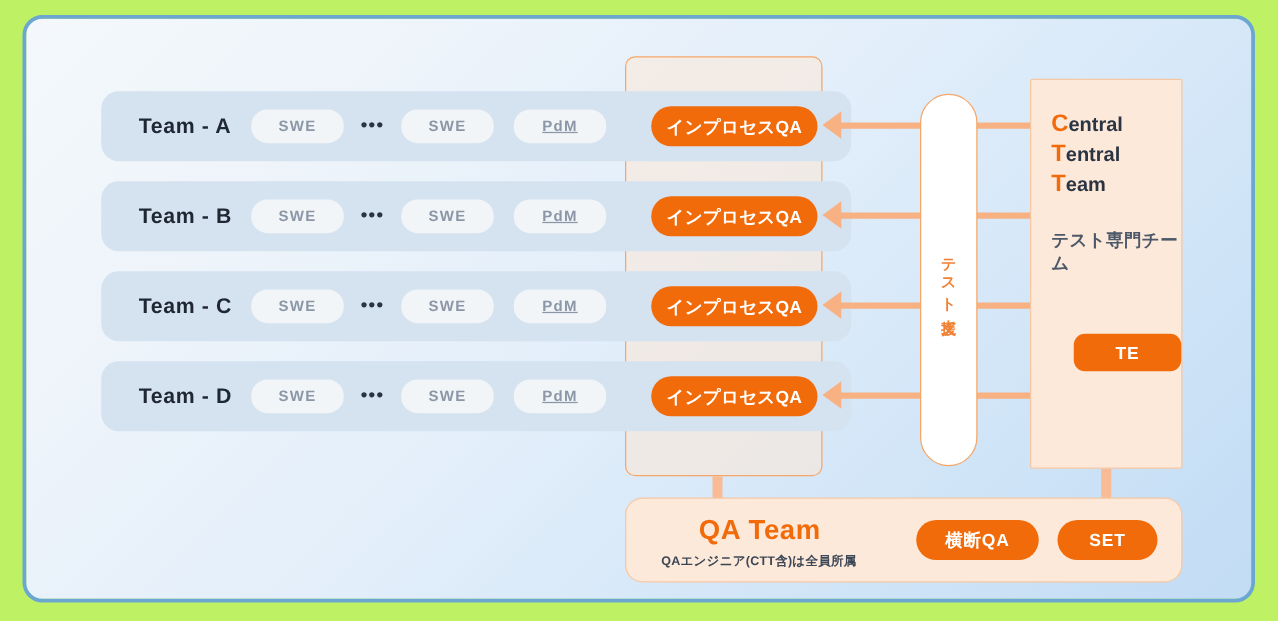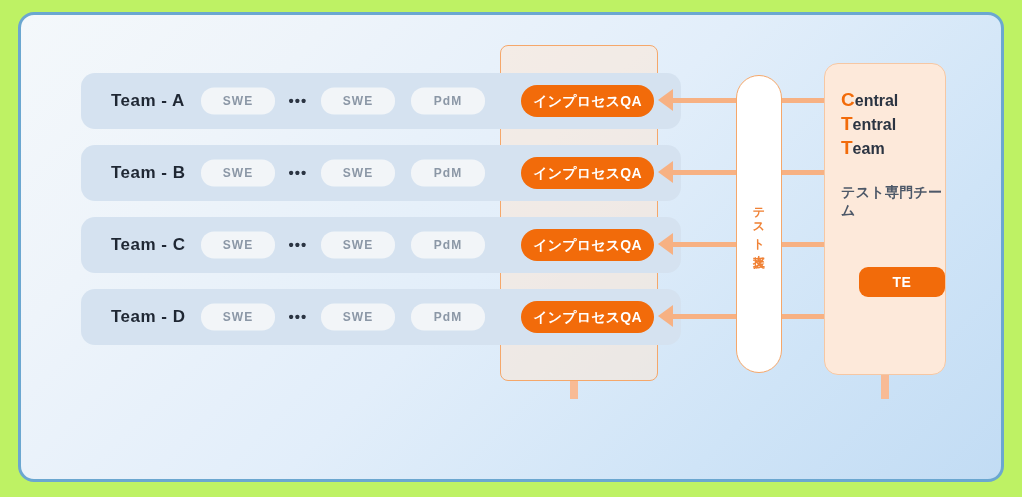--- a/index.html
+++ b/index.html
@@ -68,21 +68,21 @@
     text-align: center;
     background: #f2f5f8;
     border-radius: 13px;
     font-size: 12px;
     font-weight: bold;
     color: #8b97a6;
     letter-spacing: 1px;
   }
   .role-swe1 { left: 120px; width: 74px; }
   .role-swe2 { left: 240px; width: 74px; }
-  .role-pdm  { left: 330px; width: 74px; }
+  .role-pdm  { left: 330px; width: 74px; text-decoration: underline; }
   .ellipsis {
     position: absolute;
     left: 200px;
     width: 34px;
     top: 50%;
     transform: translateY(-50%);
     text-align: center;
     font-size: 15px;
     font-weight: bold;
     color: #2b3442;
@@ -170,21 +170,21 @@
 
   
   .ctt-panel {
     position: absolute;
     left: 803px;
     top: 48px;
     width: 122px;
     height: 312px;
     box-sizing: border-box;
     border: 1.5px solid #f6c7a3;
-    border-radius: 14px;
+    border-radius: 2px;
     background: #fde9da;
   }
   .ctt-title {
     position: absolute;
     left: 16px;
     top: 24px;
     font-size: 16px;
     font-weight: bold;
     color: #2b3442;
     line-height: 23px;
@@ -334,15 +334,21 @@
         <div><span class="hl">T</span><span>entral</span></div>
         <div><span class="hl">T</span><span>eam</span></div>
       </div>
       <div class="ctt-sub">テスト専門チーム</div>
       <div class="ctt-pill ctt-pill-te">TE</div>
     </div>
 
     <div class="v-conn" style="left:549px; top:366px; height:18px;"></div>
     <div class="v-conn" style="left:860px; top:360px; height:24px;"></div>
 
+    <div class="qa-panel">
+      <div class="qa-title">QA Team</div>
+      <div class="qa-sub">QAエンジニア(CTT含)は全員所属</div>
+      <div class="qa-pill qa-pill-cross">横断QA</div>
+      <div class="qa-pill qa-pill-set">SET</div>
+    </div>
 
   </div>
 </div>
 
 </body></html>

